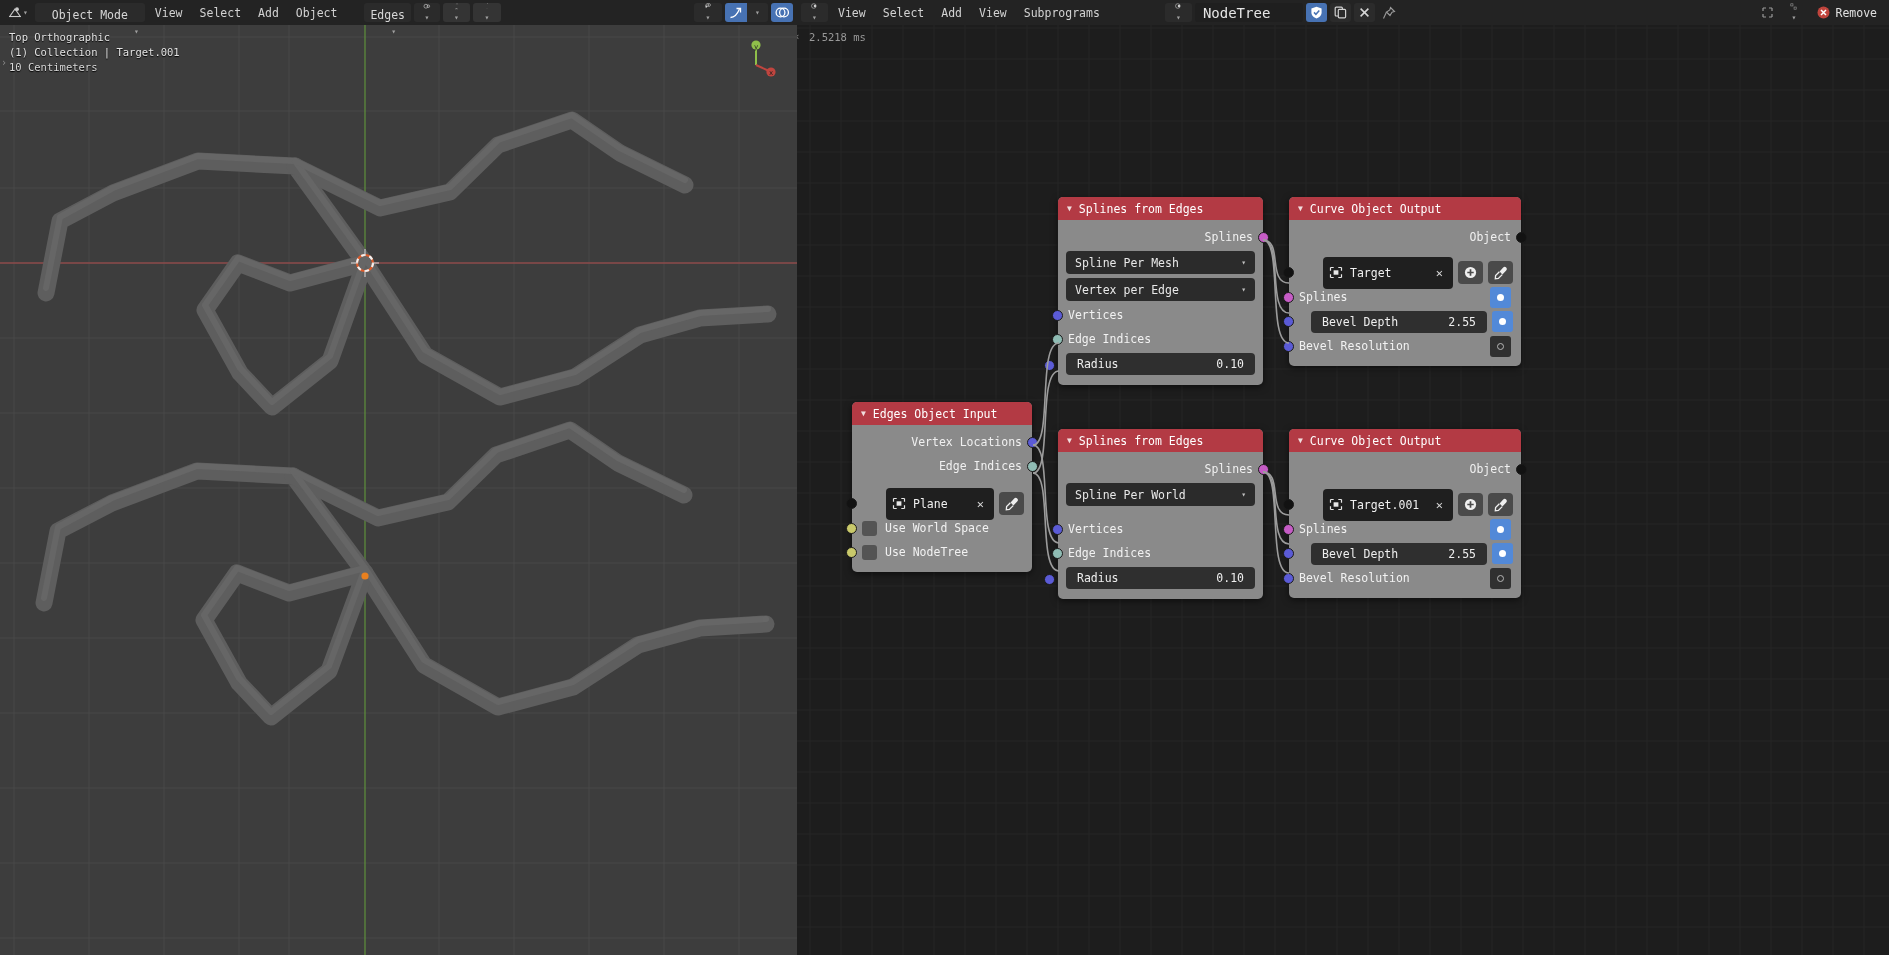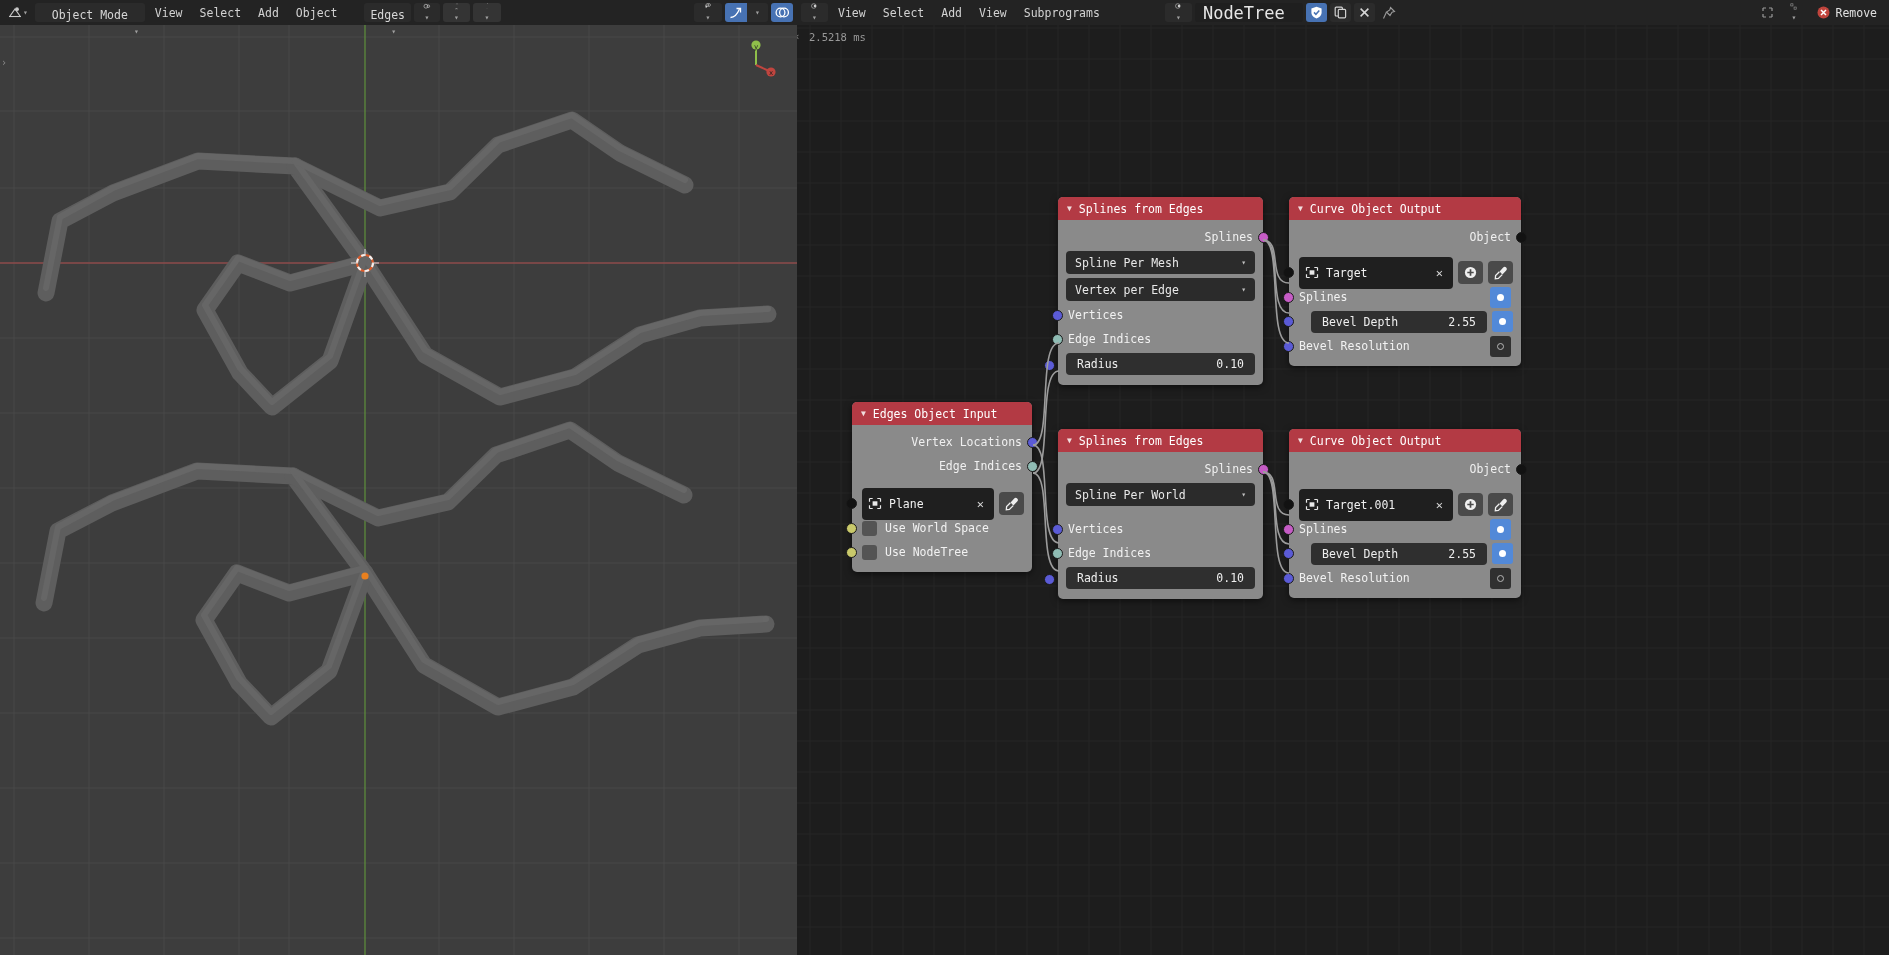--- a/index.html
+++ b/index.html
@@ -69,21 +69,21 @@
   .s-yellow { background:#c9c96b; }
 
   
   .wrap { padding:2px 8px; }
   .dd { height:23px; background:#2b2b2b; border-radius:4px; display:flex; align-items:center;
     padding:0 9px; color:#e8e8e8; font-size:11.5px; position:relative; }
   .dd .chev2 { position:absolute; right:9px; font-size:8px; color:#c0c0c0; }
   .numf { height:22px; background:#2f2f2f; border-radius:4px; display:flex; align-items:center;
     justify-content:space-between; padding:0 11px; color:#eee; font-size:11.5px; }
   .objf { height:23px; background:#1f1f1f; border-radius:4px; display:flex; align-items:center;
-    padding:16px 6px; gap:7px; color:#f0f0f0; font-size:11.5px; flex:1; }
+    padding:16px 6px; gap:7px; color:#f0f0f0; font-size:11.5px; flex:1;margin-left:24px; }
   .sqicon { width:14px; height:13px; position:relative; flex:0 0 auto; }
   .xbtn { margin-left:auto; color:#d8d8d8; font-size:12px; padding:0 4px; }
   .sidebtn { width:25px; height:23px; background:#4a4a4a; border-radius:4px;
     display:flex; align-items:center; justify-content:center; color:#efefef; font-size:12px; }
   .chkrow { display:flex; align-items:center; gap:8px; padding:0 10px; height:24px;
     font-size:11.5px; color:#f2f2f2; position:relative; }
   .chk { width:15px; height:15px; background:#545454; border-radius:3px; flex:0 0 auto; }
   .togg { width:21px; height:21px; border-radius:3px; display:flex; align-items:center;
     justify-content:center; flex:0 0 auto; }
   .togg.on  { background:#5289d8; }
@@ -262,20 +262,25 @@
           <circle cx="365" cy="238" r="8" fill="none" stroke="#e05c2a" stroke-width="2.2"></circle>
           <circle cx="365" cy="238" r="8" fill="none" stroke="#f2f2f2" stroke-width="2.2" stroke-dasharray="4.2 4.2"></circle>
           <line x1="365" y1="224" x2="365" y2="231" stroke="#d8d8d8" stroke-width="1"></line>
           <line x1="365" y1="245" x2="365" y2="252" stroke="#d8d8d8" stroke-width="1"></line>
           <line x1="351" y1="238" x2="358" y2="238" stroke="#d8d8d8" stroke-width="1"></line>
           <line x1="372" y1="238" x2="379" y2="238" stroke="#d8d8d8" stroke-width="1"></line>
         </g>
         <circle cx="365" cy="551" r="3.6" fill="#e8801f"></circle>
       </svg>
 
+      <div class="vp-info">
+        <div>Top Orthographic</div>
+        <div>(1) Collection | Target.001</div>
+        <div class="dim">10 Centimeters</div>
+      </div>
 
       <div class="collapse-arrow">›</div>
 
       <svg class="gizmo" viewBox="0 0 46 46">
         <line x1="23" y1="32" x2="23" y2="14" stroke="#8fbf4a" stroke-width="2"></line>
         <circle cx="23" cy="12" r="4.6" fill="#8fbf4a"></circle>
         <text x="23" y="15.5" font-size="7" fill="#1d1d1d" text-anchor="middle" font-family="DejaVu Sans Mono, monospace">y</text>
         <line x1="23" y1="32" x2="36" y2="38" stroke="#c0453f" stroke-width="2"></line>
         <circle cx="38" cy="39" r="4.6" fill="#c0453f"></circle>
         <text x="38" y="42" font-size="7" fill="#1d1d1d" text-anchor="middle" font-family="DejaVu Sans Mono, monospace">x</text>
@@ -304,21 +309,21 @@
 
       <div class="ddbox" style="gap:4px">
         <svg width="15" height="13" viewBox="0 0 15 13">
           <circle cx="6" cy="6.5" r="5" stroke="#d0d0d0" stroke-width="1.2" fill="none"></circle>
           <circle cx="8.5" cy="6.5" r="2.6" fill="#d0d0d0"></circle>
         </svg>
         <span class="chev">▾</span>
       </div>
 
       <div style="display:flex;align-items:center;height:19px;background:#1f1f1f;border-radius:3px;
-                  padding:0 8px;min-width:108px;color:#e6e6e6;font-size:17px">
+                  padding:0 8px;min-width:108px;color:#e6e6e6;font-size:14px">
         <span>NodeTree</span>
       </div>
 
       <div class="iconbtn sel">
         <svg width="13" height="13" viewBox="0 0 13 13">
           <path d="M6.5 0.8 L11.6 2.6 V6.5 C11.6 9.4 9.2 11.6 6.5 12.4 C3.8 11.6 1.4 9.4 1.4 6.5 V2.6 Z" fill="#fff"></path>
           <path d="M4 6.4 L5.9 8.3 L9.3 4.6" stroke="#4772b3" stroke-width="1.5" fill="none"></path>
         </svg>
       </div>
       <div class="iconbtn">

